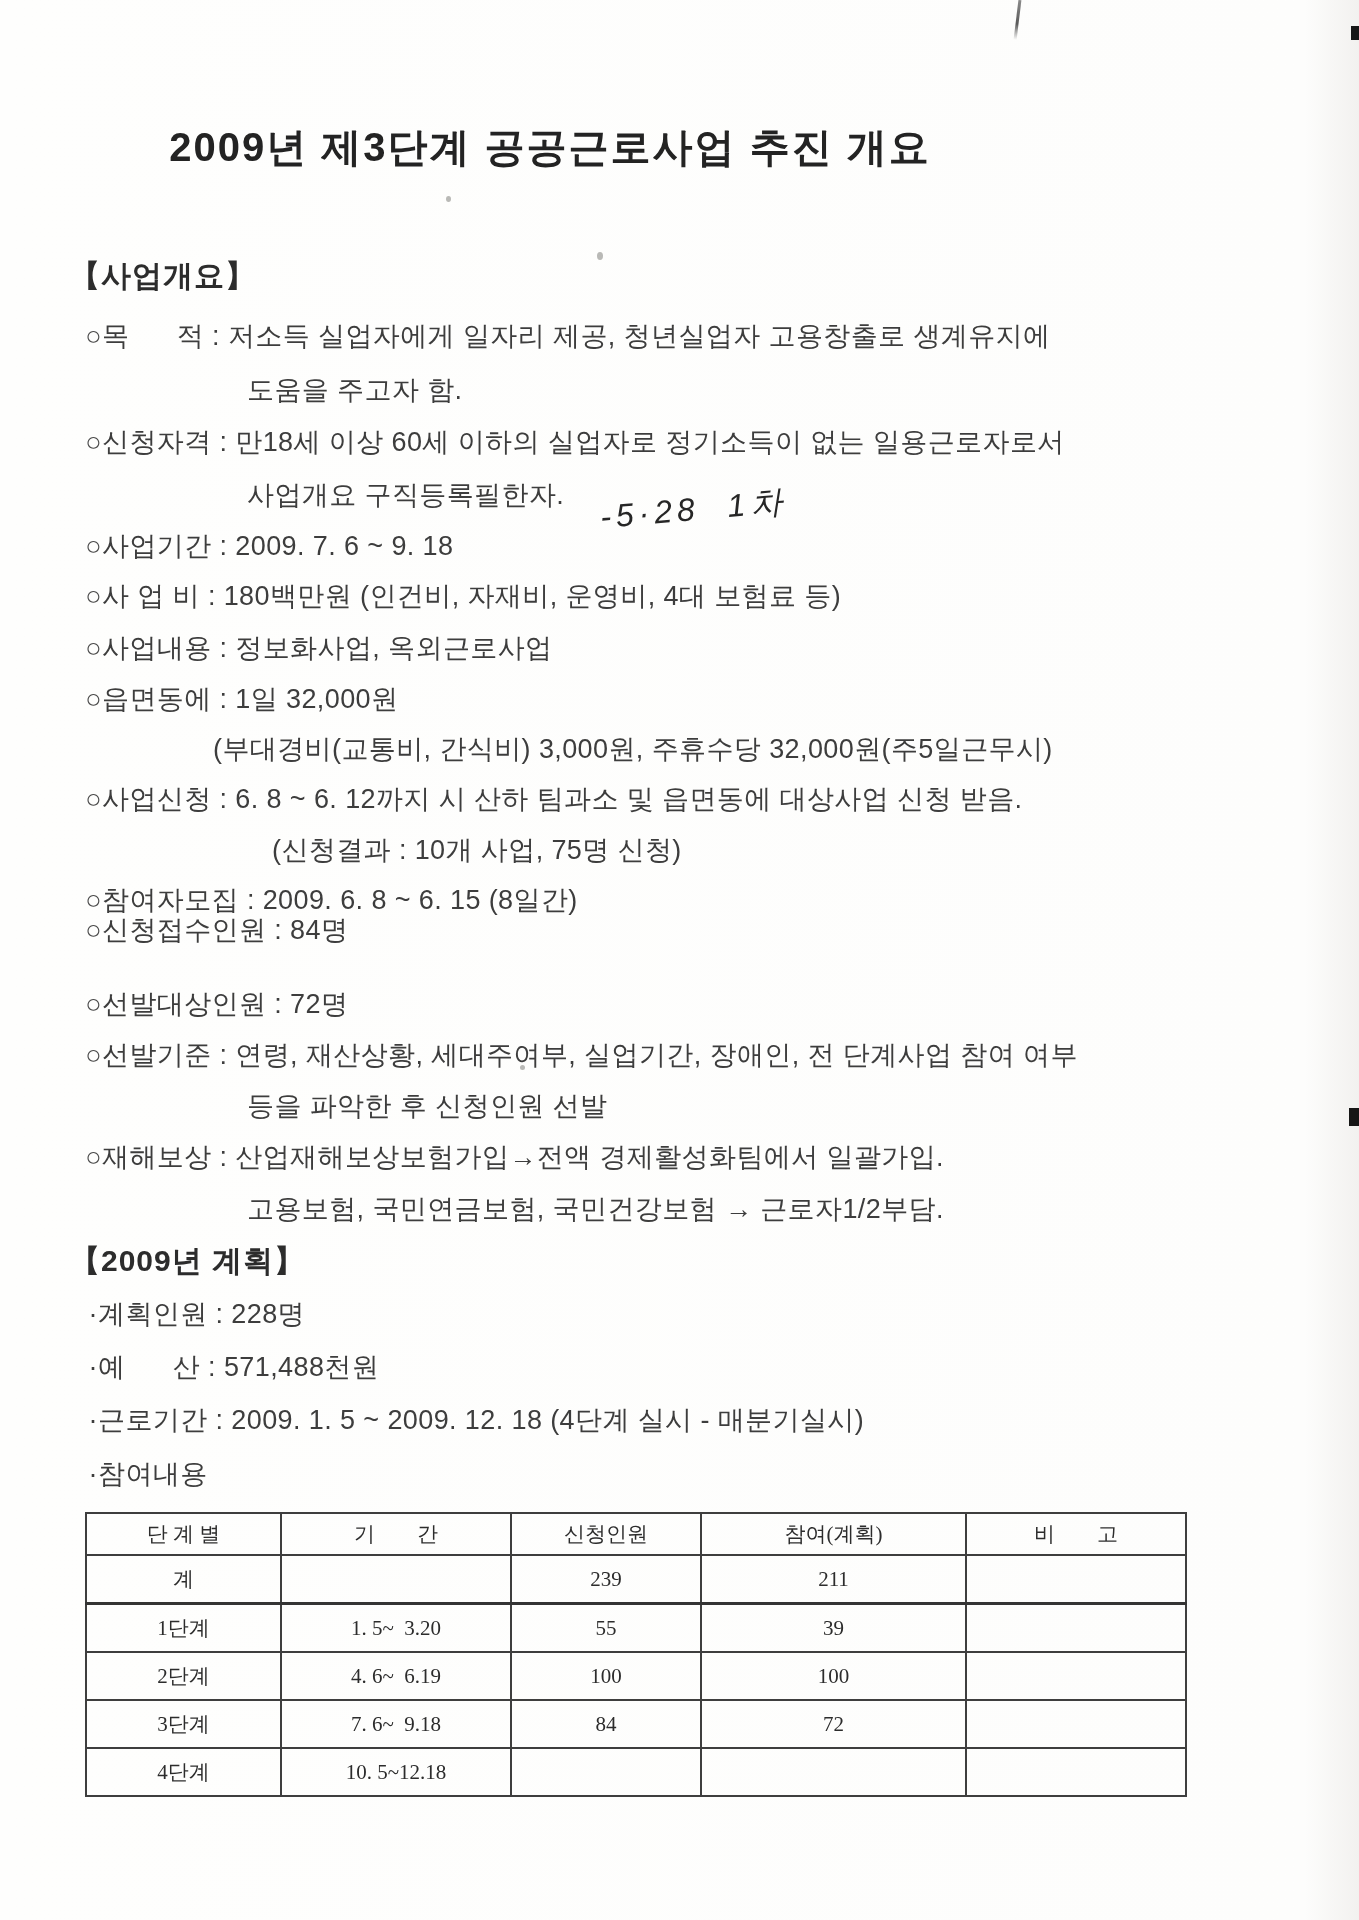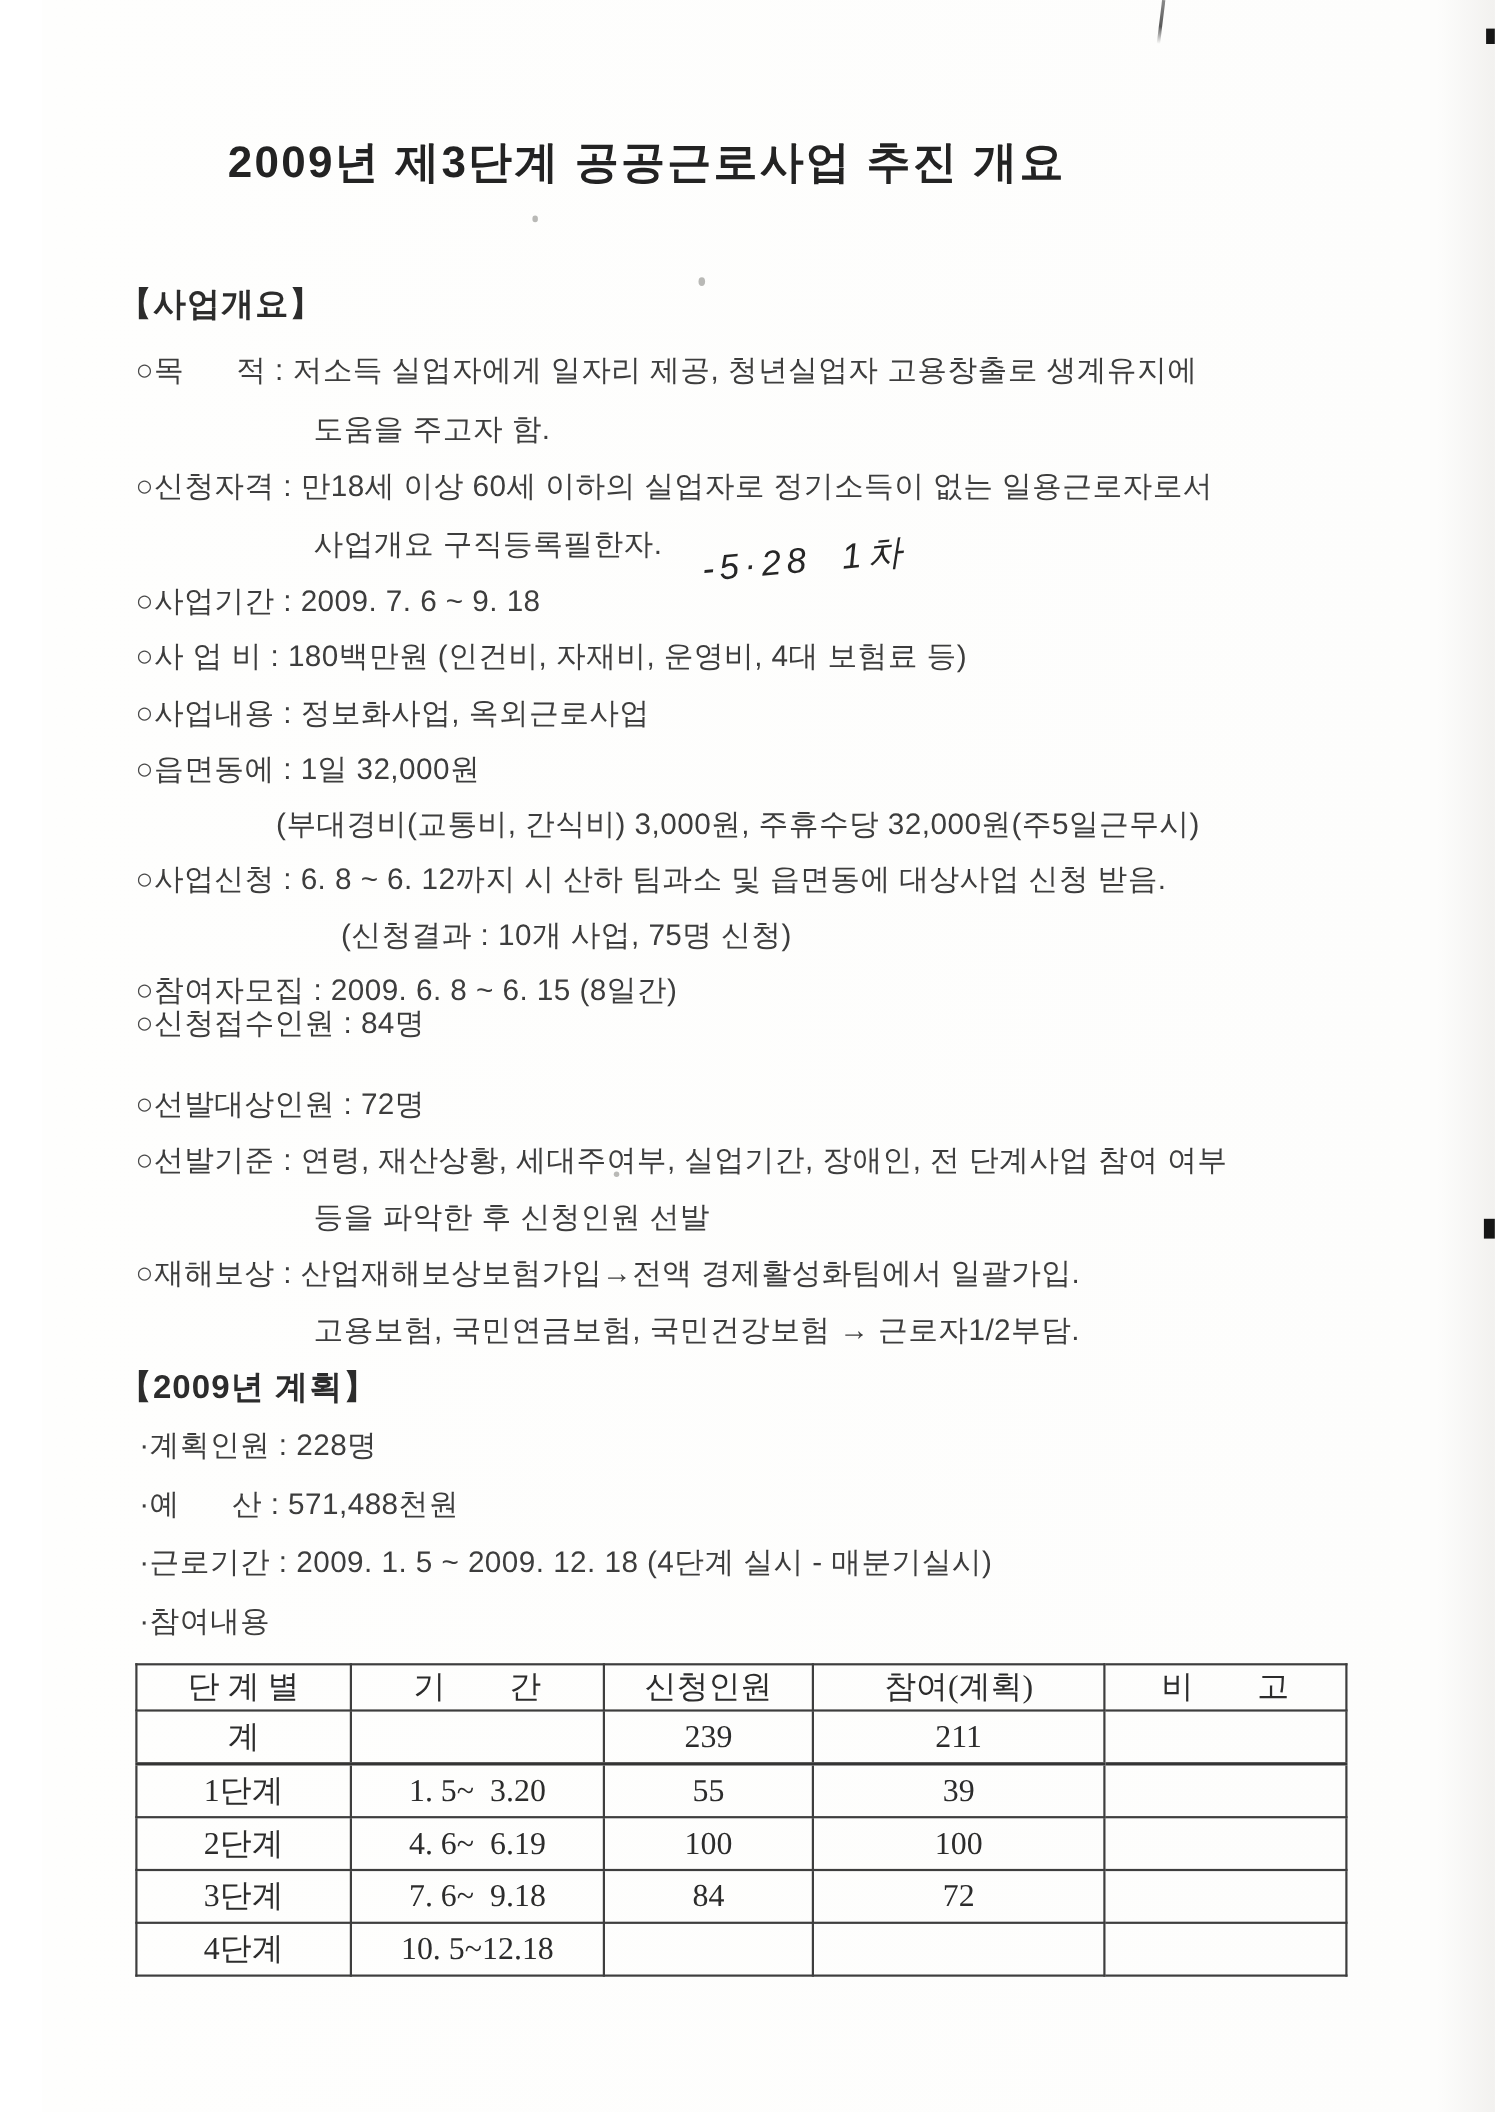--- a/index.html
+++ b/index.html
@@ -6,21 +6,20 @@
   body {
     width:1359px; height:1920px;
     background:#ffffff;
     font-family:"Liberation Sans","DejaVu Sans",sans-serif;
     position:relative;
   }
   .page {
     position:absolute; inset:0;
     background:linear-gradient(90deg,#fefefd 0%,#fdfdfc 96%,#f2f1ef 100%);
     overflow:hidden;
-    margin-left:38px;
   }
   .doc-title {
     position:absolute; top:120px; left:150px; width:800px;
     text-align:center;
     font-size:40px; font-weight:bold; color:#232323;
     letter-spacing:2px; white-space:pre;
   }
   .section-heading {
     position:absolute; left:70px;
     font-size:30px; font-weight:bold; color:#2c2c2c;
@@ -36,21 +35,21 @@
   .hand-note {
     position:absolute; left:600px; top:488px;
     font-size:32px; color:#262626;
     font-style:italic; letter-spacing:5px;
     transform:rotate(-5deg); white-space:pre;
   }
   table.pt {
     position:absolute; left:85px; top:1512px; width:1100px;
     border-collapse:collapse;
     font-family:"Liberation Serif","DejaVu Serif",serif;
-    font-size:29px; color:#2c2c2c;
+    font-size:21px; color:#2c2c2c;
     table-layout:fixed;
   }
   .pt th, .pt td {
     border:2px solid #3e3e3e;
     text-align:center; vertical-align:middle;
     font-weight:normal; padding:0;
     white-space:pre; overflow:hidden;
   }
   .pt thead th { height:40px; }
   .pt tbody td { height:46px; }

